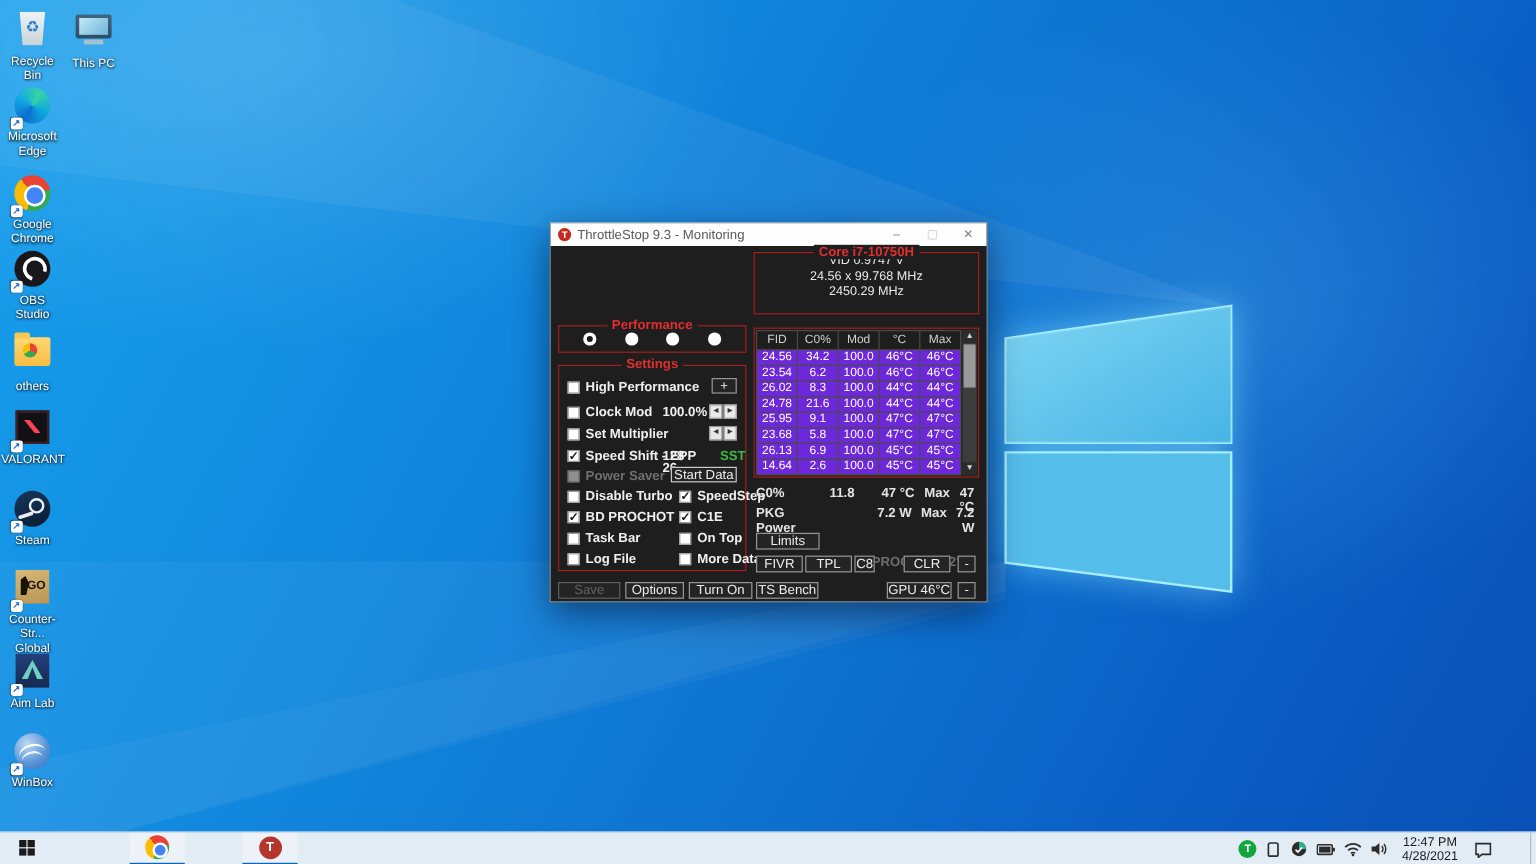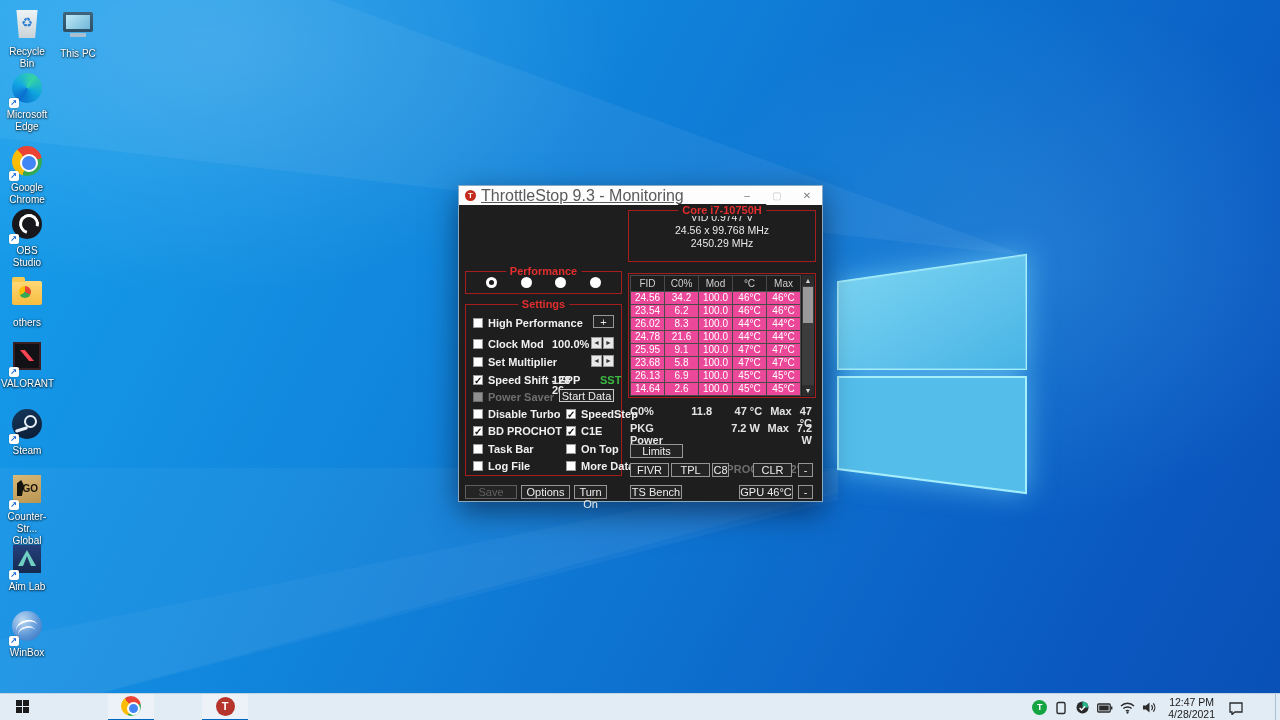--- a/index.html
+++ b/index.html
@@ -46,21 +46,21 @@
   .ic-aimlab:after { content:""; position:absolute; left:5px; top:5px; width:18px; height:16px; background:#6fd0c2; clip-path:polygon(50% 0,100% 100%,72% 100%,50% 38%,28% 100%,0 100%); }
   .ic-winbox { width:30px; height:30px; margin:1px auto; border-radius:50%; background:radial-gradient(circle at 35% 30%, #bcd9f2, #5e97d8 55%, #2f6cb8); position:relative; overflow:hidden; }
   .ic-winbox:after { content:""; position:absolute; left:4px; top:9px; width:22px; height:14px; border-top:2.5px solid #fff; border-radius:50%; transform:rotate(-14deg); }
   .ic-winbox:before { content:""; position:absolute; left:6px; top:15px; width:18px; height:12px; border-top:2px solid #eaf3fb; border-radius:50%; transform:rotate(-14deg); }
 
   
   #ts-window { position:absolute; left:458px; top:185px; width:365px; height:317px; background:#1e1e1e;
                border:1px solid #86a9c4; box-shadow:0 10px 28px rgba(0,0,20,0.5); font-size:11px; }
   .titlebar { position:absolute; left:0; top:0; right:0; height:19px; background:#fdfdfd; display:flex; align-items:center; }
   .ts-app-icon { width:11px; height:11px; border-radius:50%; background:#c42b1c; color:#fff; font-size:8px; line-height:11px; font-weight:bold; text-align:center; margin:0 5px 0 6px; }
-  .title-text { color:#5a5a5a; font-size:16px; flex:1;text-decoration:underline; }
+  .title-text { color:#5a5a5a; font-size:11px; flex:1; }
   .cap-btn { width:30px; height:19px; text-align:center; line-height:19px; color:#7d7d7d; font-size:10px; }
   .cap-btn.max { color:#c9c9c9; }
   .ts-body { position:absolute; left:0; top:19px; right:0; bottom:0; background:#1e1e1e; }
 
   .tpu-logo { position:absolute; left:10px; top:14px; display:flex; align-items:center; color:#555; font-weight:bold; font-size:23px; letter-spacing:0.5px; font-family:"Liberation Sans",sans-serif; }
   .pwr { width:25px; height:25px; border-radius:50%; background:#c61f1f; position:relative; margin:0 1px; box-shadow:0 0 9px rgba(230,50,50,.55); }
   .pwr:after { content:""; position:absolute; left:5px; top:5px; width:11px; height:11px; border:2.5px solid #fff; border-radius:50%; border-top-color:transparent; }
   .pwr:before { content:""; position:absolute; left:11px; top:2px; width:3px; height:9px; background:#fff; z-index:2; }
 
   .groupbox { position:absolute; border:1px solid #a61d1d; }
@@ -85,21 +85,21 @@
   .spin { position:absolute; right:7px; top:0; display:flex; gap:1px; }
   .spin b { width:11px; height:12px; background:#e9e9e9; border:1px solid #9a9a9a; color:#333; font-size:7px; line-height:10px; text-align:center; }
   .tsbtn { background:#242424; border:1px solid #969696; color:#ececec; text-align:center; font-size:11px; line-height:12px; }
   .tsbtn.disabled { border-color:#5e5e5e; color:#616161; }
   .plusbtn { position:absolute; right:7px; width:21px; height:13px; }
   .startdata { position:absolute; right:7px; width:55px; height:13px; border-color:#c9c9c9; }
 
   .ts-table { position:absolute; left:169px; top:68px; width:188px; height:125px; border:1px solid #a61d1d; background:#1e1e1e; display:flex; }
   .cells { flex:1; display:grid; grid-template-columns:repeat(5,1fr); gap:1px; background:#4a4a4a; border:1px solid #4a4a4a; margin:1px; }
   .cells .h { background:#1e1e1e; color:#cfcfcf; font-size:10px; text-align:center; line-height:15px; }
-  .cells .c { background:#ec4899; color:#fff; font-size:10px; text-align:center; line-height:12px; }
+  .cells .c { background:#6d28d9; color:#fff; font-size:10px; text-align:center; line-height:12px; }
   .vscroll { width:12px; margin:1px 1px 1px 0; background:#3c3c3c; display:flex; flex-direction:column; align-items:stretch; }
   .vscroll .arr { height:11px; color:#d6d6d6; font-size:7px; text-align:center; line-height:11px; background:#2c2c2c; }
   .vscroll .thumb { height:36px; margin:1px; background:#9a9a9a; }
   .vscroll .track { flex:1; }
 
   .statrow { position:absolute; left:171px; right:10px; height:13px; display:flex; color:#e4e4e4; font-size:11px; font-weight:bold; }
   .statrow .s0 { width:60px; } .statrow .s1 { width:32px; text-align:right; } .statrow .s2 { width:56px; text-align:right; }
   .statrow .s3 { width:42px; text-align:center; } .statrow .s4 { flex:1; text-align:right; }
 
   .limits { position:absolute; left:171px; top:239px; width:53px; height:14px; }
@@ -414,21 +414,21 @@
       <div class="prochot">PROCHOT 92°C</div>
 
       <div class="tsbtn btn-abs" style="left:171px; top:258px; width:39px;">FIVR</div>
       <div class="tsbtn btn-abs" style="left:212px; top:258px; width:39px;">TPL</div>
       <div class="tsbtn btn-abs" style="left:253px; top:258px; width:17px;">C8</div>
       <div class="tsbtn btn-abs" style="left:294px; top:258px; width:39px;">CLR</div>
       <div class="tsbtn btn-abs" style="left:339px; top:258px; width:15px;">-</div>
 
       <div class="tsbtn btn-abs disabled" style="left:6px; top:280px; width:52px;">Save</div>
       <div class="tsbtn btn-abs" style="left:62px; top:280px; width:49px;">Options</div>
-      <div class="tsbtn btn-abs" style="left:115px; top:280px; width:33px;">Turn On</div>
+      <div class="tsbtn btn-abs" style="left:115px; top:280px; width:53px;">Turn On</div>
       <div class="tsbtn btn-abs" style="left:171px; top:280px; width:52px;">TS Bench</div>
       <div class="tsbtn btn-abs" style="left:280px; top:280px; width:54px;">GPU 46°C</div>
       <div class="tsbtn btn-abs" style="left:339px; top:280px; width:15px;">-</div>
 
     </div>
   </div>
 
   <div class="taskbar">
     <div class="start">
       <div class="winlogo">

